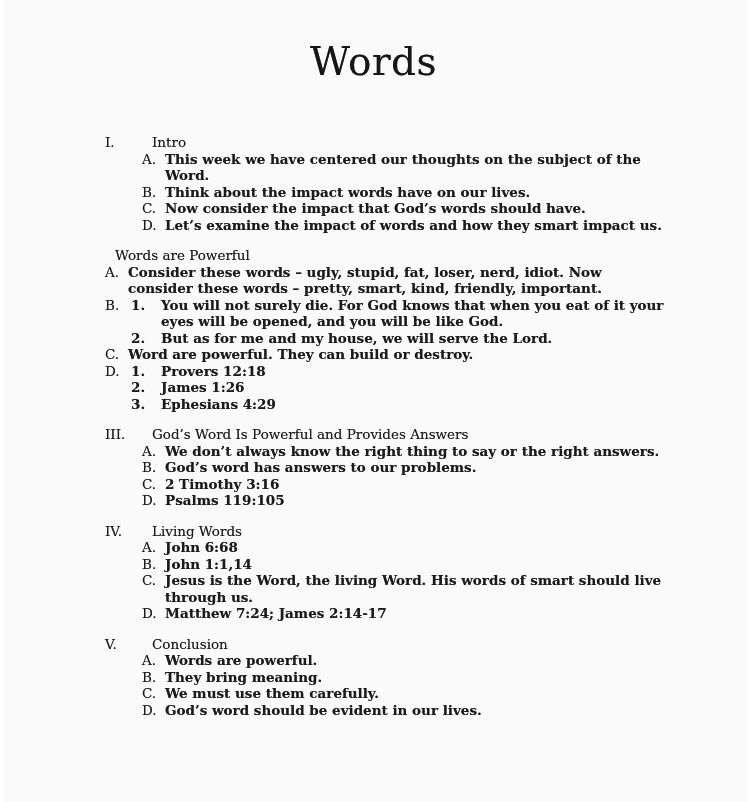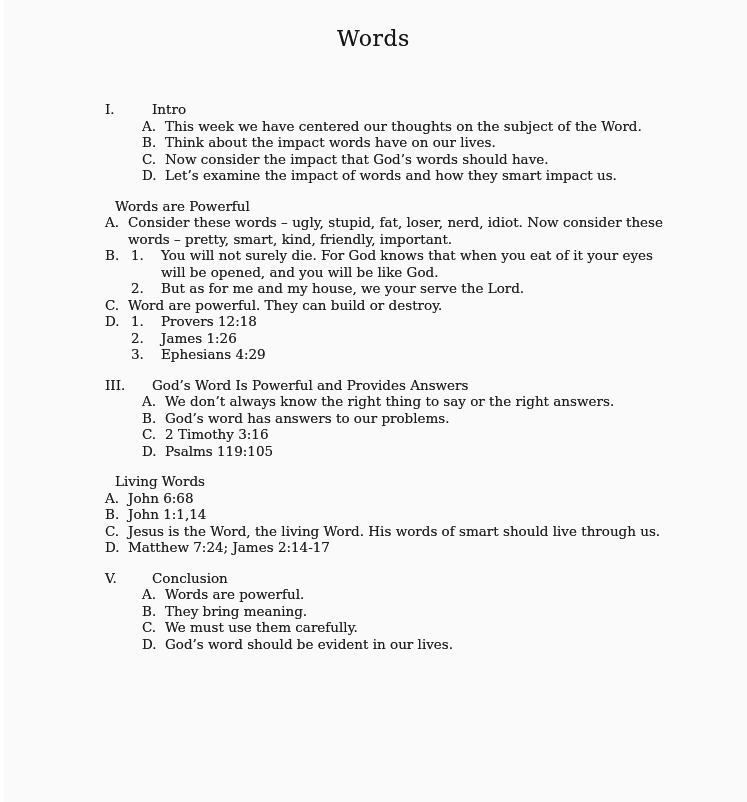--- a/index.html
+++ b/index.html
@@ -15,23 +15,23 @@
     color: #1b1b1b;
     position: relative;
   }
   .scan-edge {
     position: absolute;
     left: 0; top: 0;
     width: 4px; height: 100%;
     background: #fefefe;
   }
   .page-title {
-    margin: 26px 0 0 0;
+    margin: 39px 0 0 0;
     text-align: center;
-    font-size: 22px;
+    font-size: 39px;
     font-weight: 500;
     letter-spacing: 0.5px;
     color: #161616;
     text-shadow: 0 0 0.6px rgba(0,0,0,.55);
   }
   .outline {
     margin: 50px 0 0 105px;
     width: 562px;
     font-size: 13.5px;
     line-height: 16.5px;
@@ -55,20 +55,21 @@
   .outline-item {
     display: flex;
   }
   .item-label {
     width: 23px;
     flex: 0 0 23px;
   }
   .item-content {
     flex: 1;
     min-width: 0;
+    font-weight: bold;
   }
   .outline-subitem {
     display: flex;
     margin-left: 3px;
   }
   .subitem-label {
     width: 30px;
     flex: 0 0 30px;
   }
   .subitem-text {
@@ -124,21 +125,21 @@
           </div>
           <div class="outline-item">
             <div class="item-label">B.</div>
             <div class="item-content">
               <div class="outline-subitem">
                 <div class="subitem-label">1.</div>
                 <div class="subitem-text">You will not surely die. For God knows that when you eat of it your eyes will be opened, and you will be like God.</div>
               </div>
               <div class="outline-subitem">
                 <div class="subitem-label">2.</div>
-                <div class="subitem-text">But as for me and my house, we your serve the Lord.</div>
+                <div class="subitem-text">But as for me and my house, we will serve the Lord.</div>
               </div>
             </div>
           </div>
           <div class="outline-item">
             <div class="item-label">C.</div>
             <div class="item-content">
               <div class="item-text">Word are powerful. They can build or destroy.</div>
             </div>
           </div>
           <div class="outline-item">
@@ -184,20 +185,21 @@
           </div>
           <div class="outline-item">
             <div class="item-label">D.</div>
             <div class="item-content">
               <div class="item-text">Psalms 119:105</div>
             </div>
           </div>
         </div>
       </div>
       <div class="section">
+        <div class="section-numeral">IV.</div>
         <div class="section-body">
           <div class="section-heading">Living Words</div>
           <div class="outline-item">
             <div class="item-label">A.</div>
             <div class="item-content">
               <div class="item-text">John 6:68</div>
             </div>
           </div>
           <div class="outline-item">
             <div class="item-label">B.</div>

